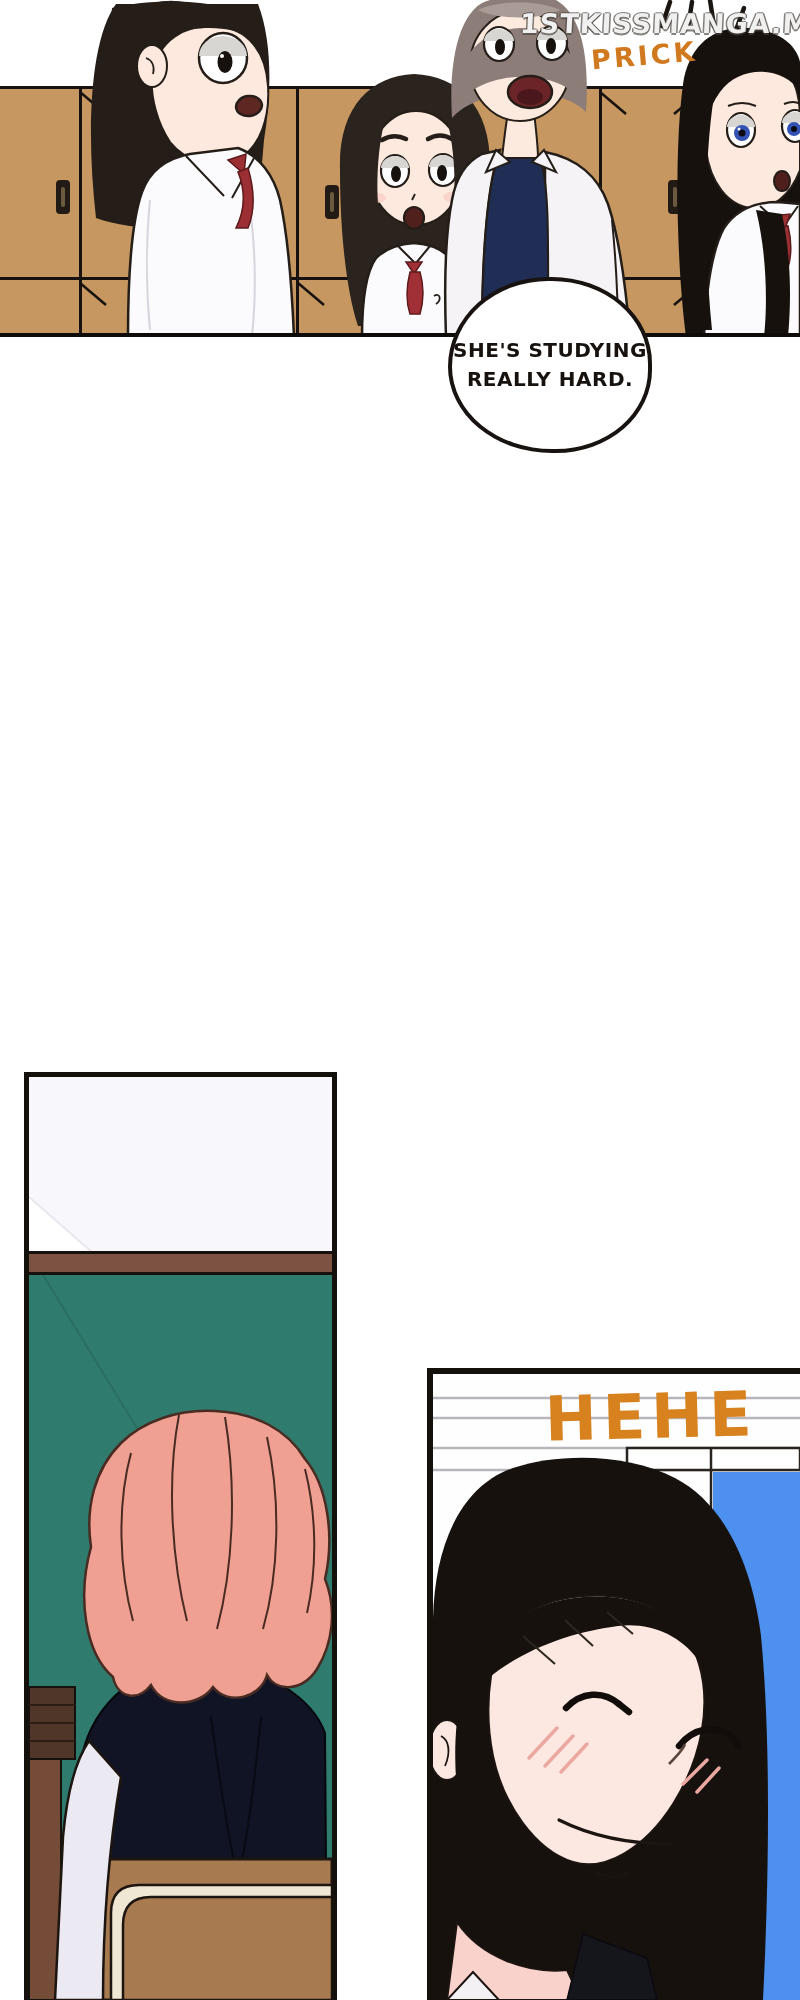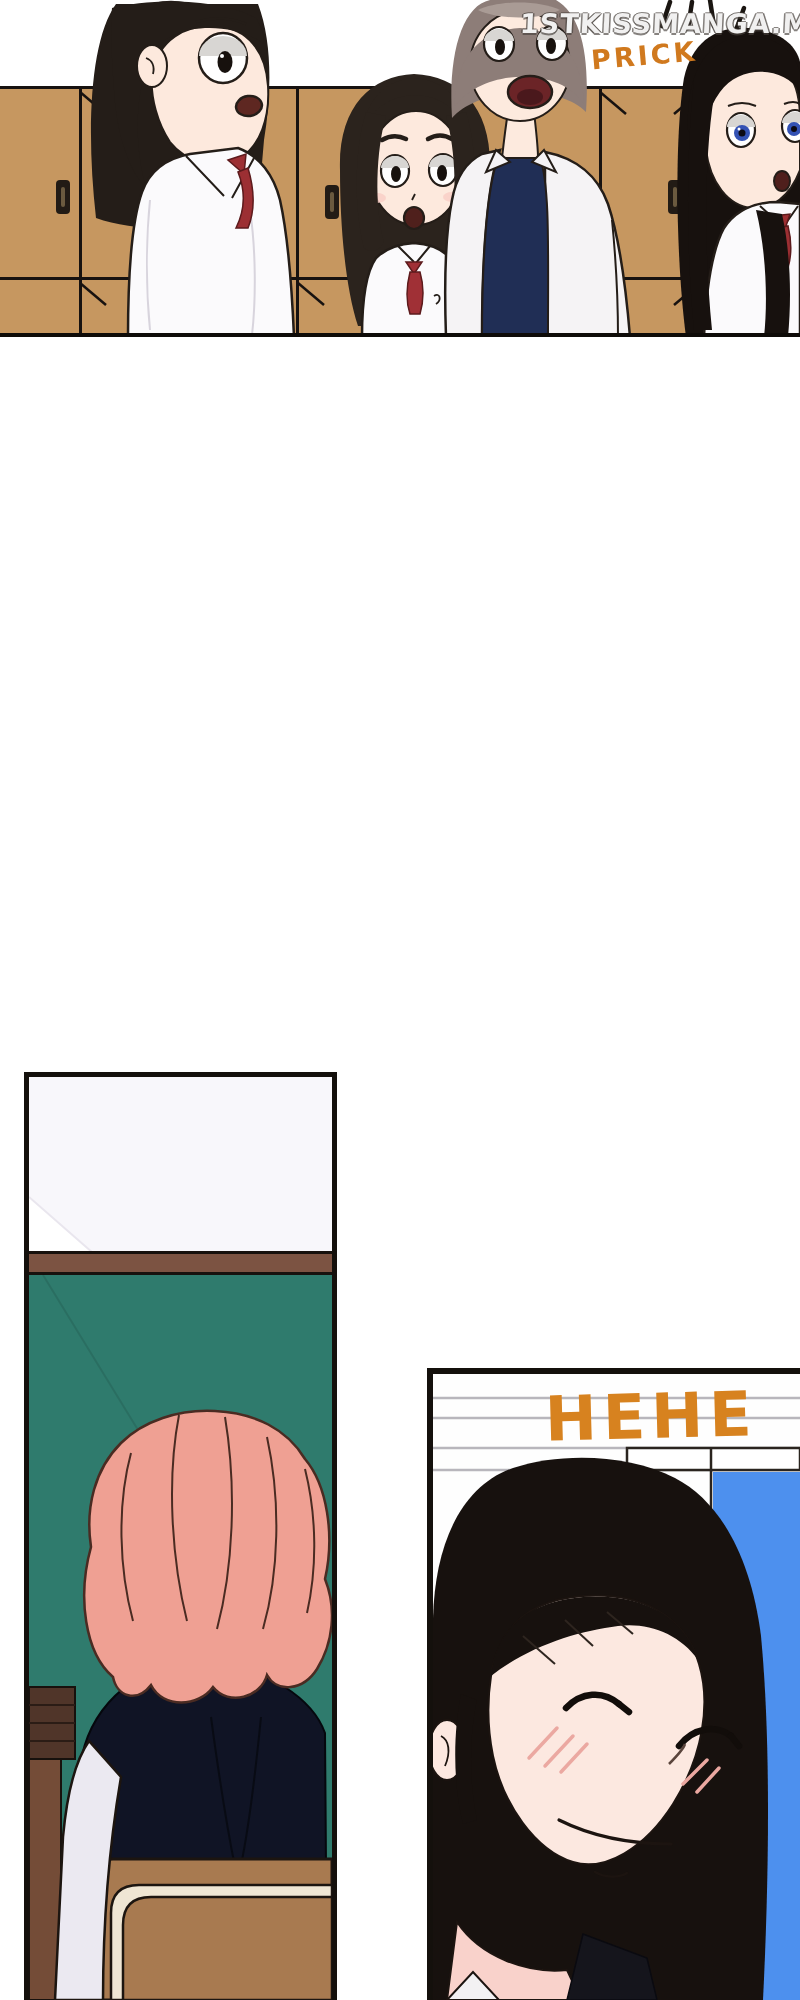--- a/index.html
+++ b/index.html
@@ -164,20 +164,24 @@
         </g>
       </g>
 
       <rect x="0" y="333" width="800" height="4" fill="#0e0b08"></rect>
     </svg>
   </div>
 
   <div class="watermark">1STKISSMANGA.ME</div>
   <div class="sfx-prick">PRICK</div>
 
+  <div class="speech-bubble">
+    <div class="speech-line">SHE'S STUDYING</div>
+    <div class="speech-line">REALLY HARD.</div>
+  </div>
 
   <div class="panel-left">
     <svg width="303" height="923" viewBox="0 0 303 923">
       <rect x="0" y="0" width="303" height="176" fill="#f8f7fb"></rect>
       <path d="M 0,120 L 64,176 L 0,176 Z" fill="#ffffff"></path>
       <path d="M 0,120 L 64,176" stroke="#e9e6ee" stroke-width="2" fill="none"></path>
       <g>
         <rect x="0" y="176" width="303" height="22" fill="#7c5342"></rect>
         <rect x="0" y="174" width="303" height="3" fill="#17110d"></rect>
         <rect x="0" y="195" width="303" height="3" fill="#17110d"></rect>

